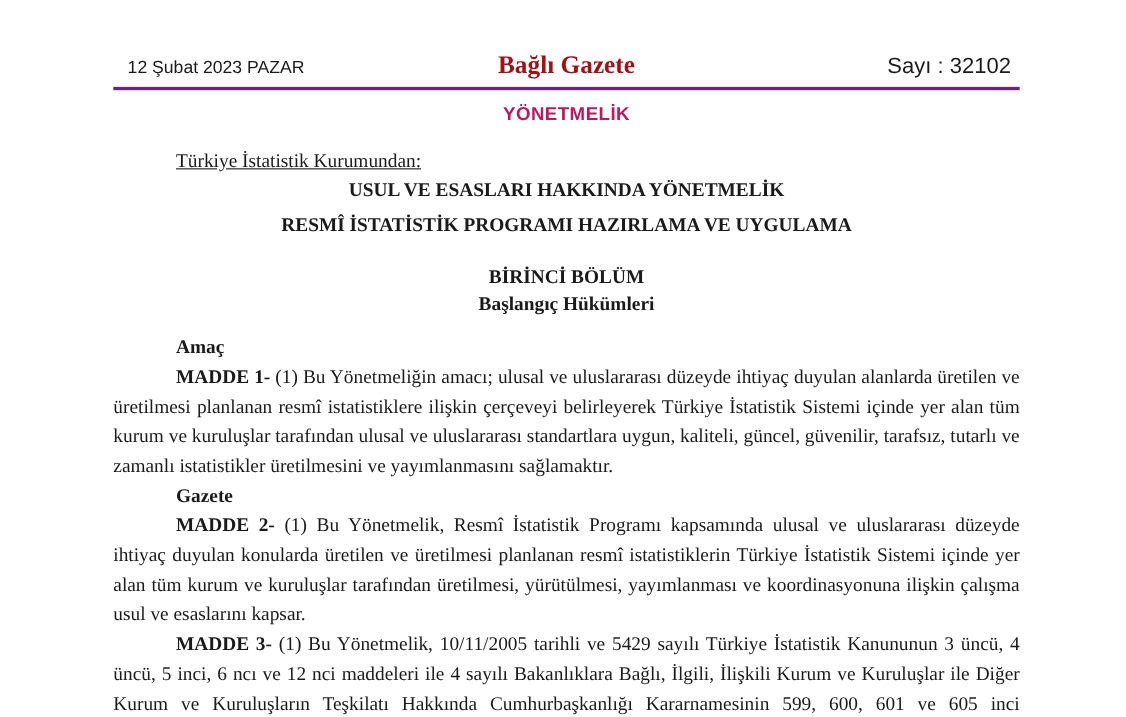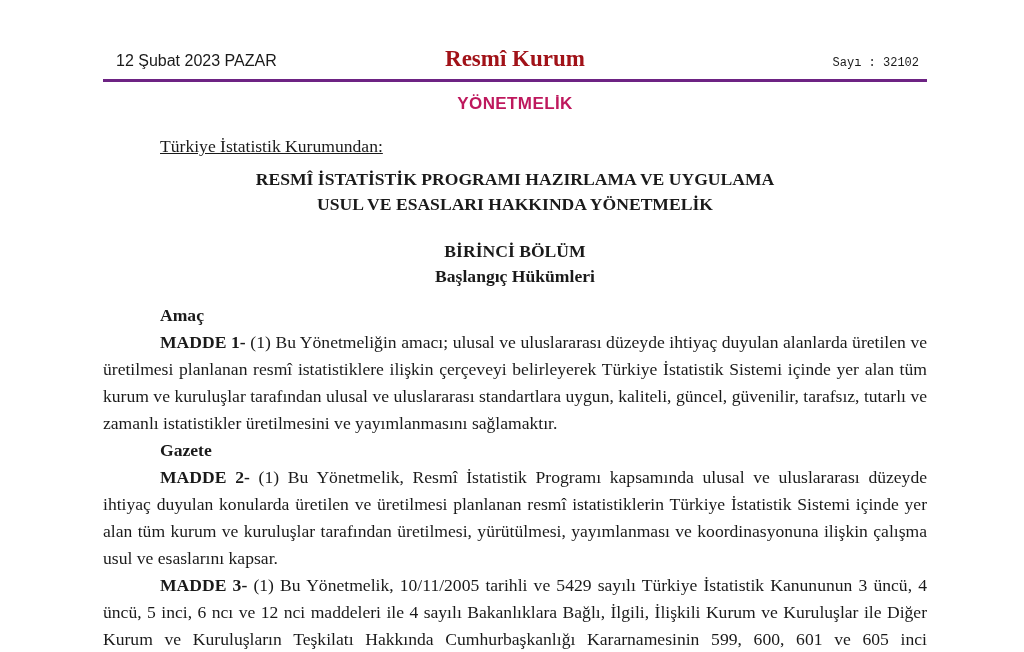--- a/index.html
+++ b/index.html
@@ -35,22 +35,22 @@
     color: #1a1a1a;
   }
   .masthead-title {
     font-family: "Liberation Serif", "DejaVu Serif", serif;
     font-weight: bold;
     font-size: 23px;
     color: #a11218;
     text-align: center;
   }
   .masthead-issue {
-    font-family: Liberation Mono, monospace;
-    font-size: 12px;
+    font-family: Liberation Sans, sans-serif;
+    font-size: 20px;
     text-align: right;
     padding-right: 8px;
     color: #1a1a1a;
   }
   .masthead-rule {
     height: 3px;
     background: #6d2383;
     margin-top: 7px;
     border: none;
   }
@@ -98,33 +98,33 @@
   .madde-label { font-weight: bold; }
 </style>
 </head>
 <body>
 
 <div class="page">
   <div class="content">
 
     <div class="masthead">
       <div class="masthead-date">12 Şubat 2023 PAZAR</div>
-      <div class="masthead-title">Resmî Kurum</div>
+      <div class="masthead-title">Bağlı Gazete</div>
       <div class="masthead-issue">Sayı : 32102</div>
     </div>
     <div class="masthead-rule"></div>
 
     <div class="section-banner">YÖNETMELİK</div>
 
     <div class="doc">
 
       <div class="doc-issuer">Türkiye İstatistik Kurumundan:</div>
 
+      <div class="doc-title">USUL VE ESASLARI HAKKINDA YÖNETMELİK</div>
       <div class="doc-title doc-title-first">RESMÎ İSTATİSTİK PROGRAMI HAZIRLAMA VE UYGULAMA</div>
-      <div class="doc-title">USUL VE ESASLARI HAKKINDA YÖNETMELİK</div>
 
       <div class="doc-chapter doc-chapter-name">BİRİNCİ BÖLÜM</div>
       <div class="doc-chapter">Başlangıç Hükümleri</div>
 
       <div class="doc-sections">
 
         <div>
           <div class="sec-heading">Amaç</div>
           <p class="sec-body"><span class="madde-label">MADDE 1-</span> <span>(1) Bu Yönetmeliğin amacı; ulusal ve uluslararası düzeyde ihtiyaç duyulan alanlarda üretilen ve üretilmesi planlanan resmî istatistiklere ilişkin çerçeveyi belirleyerek Türkiye İstatistik Sistemi içinde yer alan tüm kurum ve kuruluşlar tarafından ulusal ve uluslararası standartlara uygun, kaliteli, güncel, güvenilir, tarafsız, tutarlı ve zamanlı istatistikler üretilmesini ve yayımlanmasını sağlamaktır.</span></p>
         </div>

